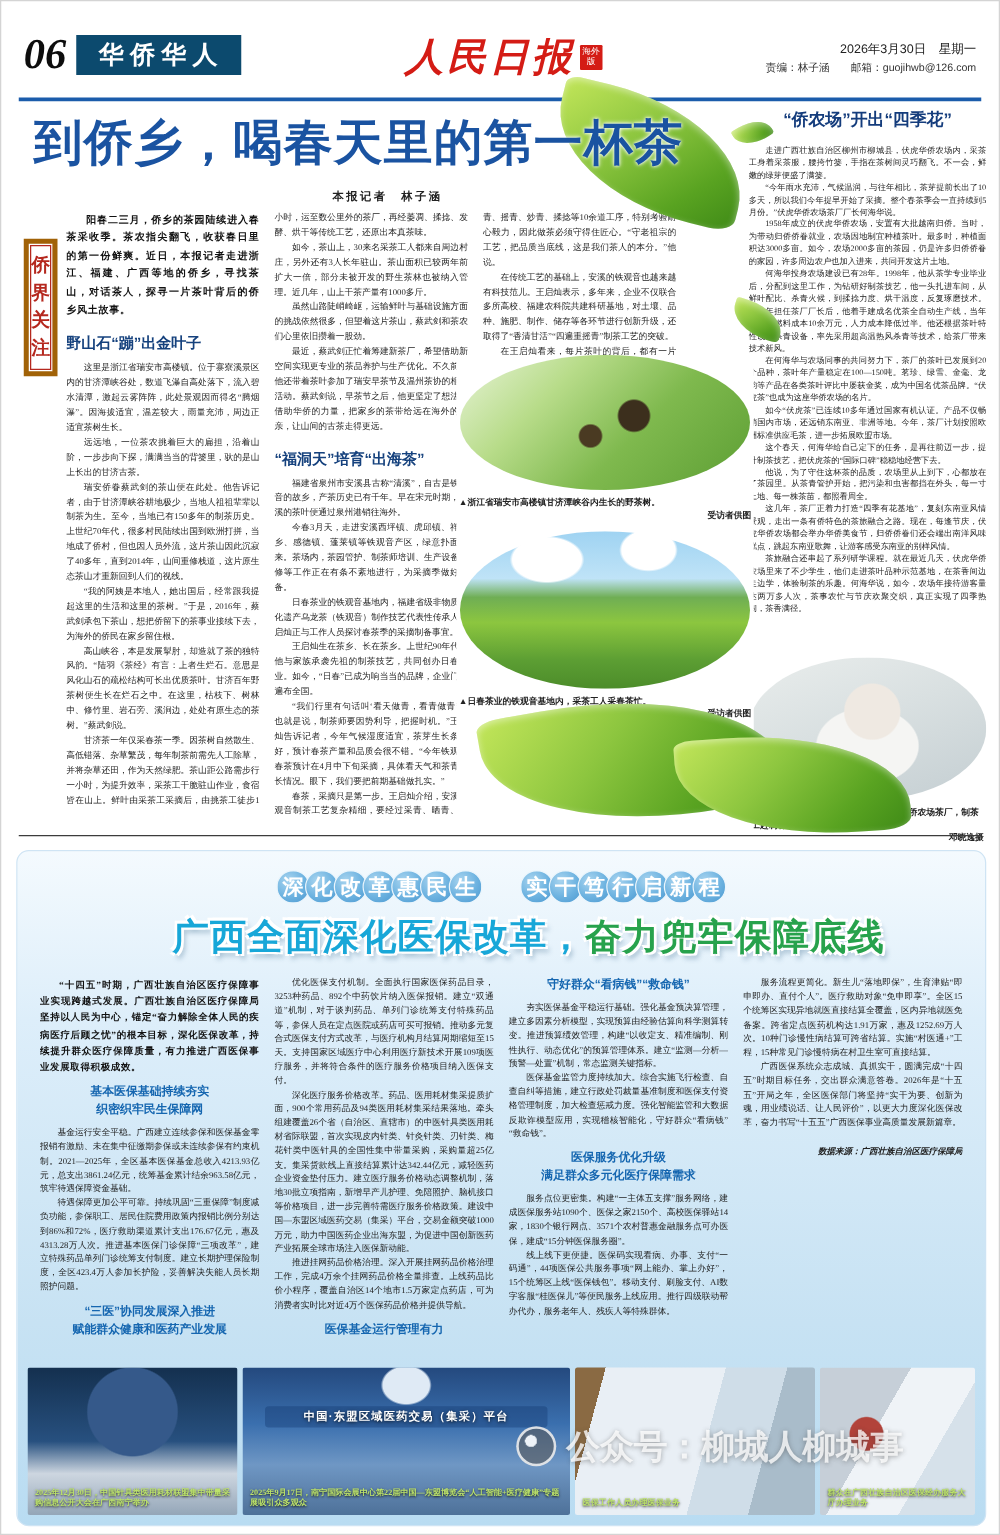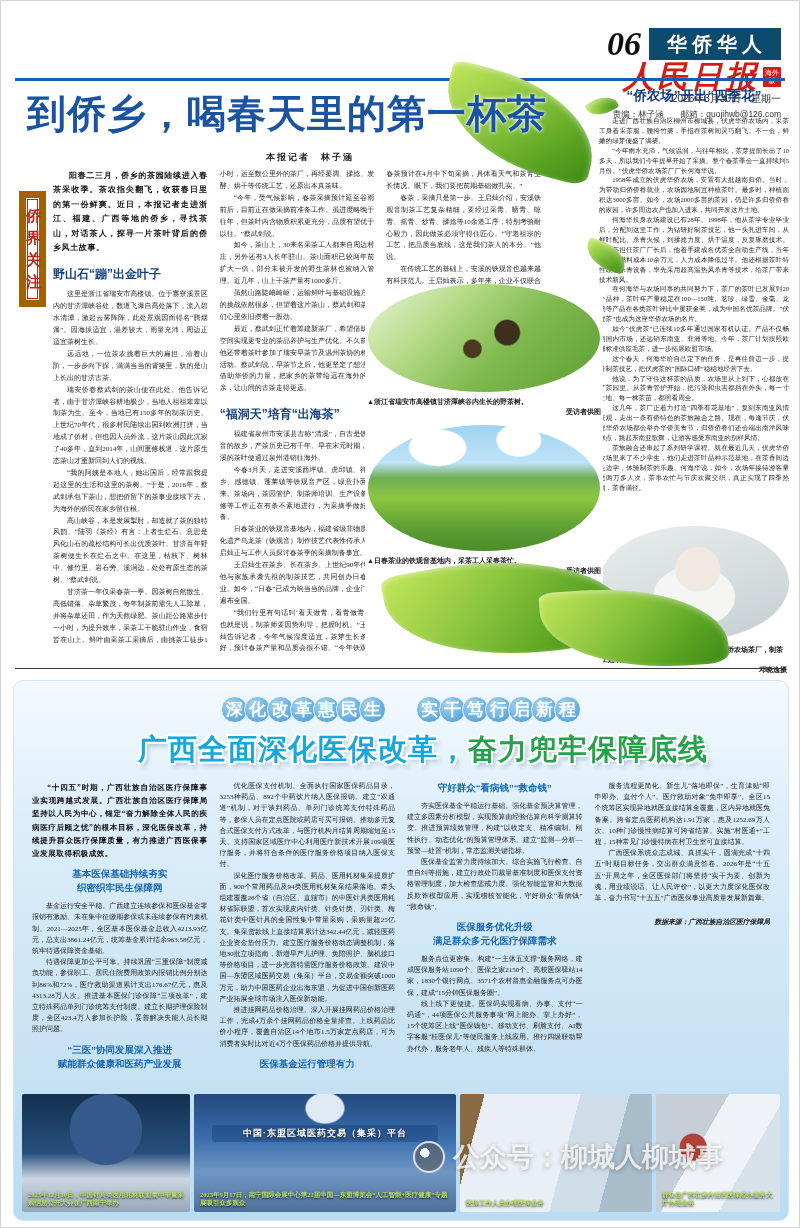--- a/index.html
+++ b/index.html
@@ -2,21 +2,21 @@
 <html lang="zh"><head>
 <meta charset="utf-8">
 <style>
   * { margin:0; padding:0; box-sizing:border-box; }
   body { background:#888; font-family:"Liberation Serif","DejaVu Serif",serif; }
   .page { position:relative; width:800px; height:1228px; margin:0 auto; background:#fff;
           border:1px solid #d4d4d4; overflow:hidden; color:#1c1c1c; }
 
   
   .hdr { position:absolute; top:26px; left:18px; right:18px; display:flex;
-         justify-content:space-between; align-items:flex-end;flex-direction:column; }
+         justify-content:space-between; align-items:flex-end; }
   .hdr-left { display:flex; align-items:center; gap:8px; }
   .pageno { font-size:34px; font-weight:900; font-style:italic; color:#0d0d0d;
             font-family:"Liberation Serif",serif; line-height:1; }
   .secbox { background:#0c4a6e; color:#fff; font-family:"Liberation Sans","DejaVu Sans",sans-serif;
             font-weight:900; font-size:20px; letter-spacing:5px; padding:4px 14px 4px 18px; line-height:1.2; }
   .masthead { display:flex; align-items:center; gap:4px; }
   .mast-title { color:#d41c15; font-size:31px; font-weight:900; font-style:italic;
                 letter-spacing:3px; font-family:"Liberation Serif",serif; line-height:1; }
   .mast-ed { width:18px; background:#d41c15; color:#fff; font-size:7px; line-height:8px;
              text-align:center; padding:2px 1px; font-family:"Liberation Sans",sans-serif;
@@ -33,21 +33,21 @@
               text-shadow:0 0 2px #fff, 0 0 4px #fff; }
   .leaf { background:linear-gradient(135deg,#c3e65a 0%,#8dc63f 40%,#59a321 75%,#3f8a17 100%);
           border-radius:8% 78% 12% 78%; box-shadow:inset 0 2px 6px rgba(255,255,255,.45); }
   .headline-leaf { position:absolute; right:-6px; top:-10px; width:158px; height:92px;
                    transform:rotate(14deg); z-index:1; }
   .byline { position:absolute; top:150px; left:26px; width:566px; text-align:center;
             font-size:9px; font-weight:bold; color:#222; letter-spacing:2px; }
 
   
   .side-label { position:absolute; left:18px; top:190px; width:27px; padding:7px 0;
-                border:7px solid #a16207; box-shadow:inset 0 0 0 1px #fff, inset 0 0 0 2px #b5281e;
+                border:4px solid #a16207; box-shadow:inset 0 0 0 1px #fff, inset 0 0 0 2px #b5281e;
                 color:#b5281e; font-weight:900; font-size:15px; line-height:22px; text-align:center;
                 font-family:"Liberation Sans",sans-serif; }
 
   
   .flow { position:absolute; left:52px; top:168px; width:488px; height:494px;
           column-count:3; column-gap:12px; column-fill:auto; overflow:hidden;
           font-size:7px; line-height:11.9px; text-align:justify; color:#1e1e1e; }
   .intro { font-size:8px; line-height:14.4px; font-weight:bold; color:#111;
            text-indent:2em; letter-spacing:.6px; margin-bottom:12px; }
   .subhead { font-family:"Liberation Sans","DejaVu Sans",sans-serif; font-size:12px;
@@ -177,21 +177,20 @@
     <p class="intro">阳春二三月，侨乡的茶园陆续进入春茶采收季。茶农指尖翻飞，收获春日里的第一份鲜爽。近日，本报记者走进浙江、福建、广西等地的侨乡，寻找茶山，对话茶人，探寻一片茶叶背后的侨乡风土故事。</p>
     <section>
       <h2 class="subhead">野山石“蹦”出金叶子</h2>
       <div>
           <p class="para">这里是浙江省瑞安市高楼镇。位于寨寮溪景区内的甘济潭峡谷处，数道飞瀑自高处落下，流入碧水清潭，激起云雾阵阵，此处景观因而得名“腾烟瀑”。因海拔适宜，温差较大，雨量充沛，周边正适宜茶树生长。</p>
           <p class="para">远远地，一位茶农挑着巨大的扁担，沿着山阶，一步步向下探，满满当当的背篓里，驮的是山上长出的甘济古茶。</p>
           <p class="para">瑞安侨眷蔡武剑的茶山便在此处。他告诉记者，由于甘济潭峡谷耕地极少，当地人祖祖辈辈以制茶为生。至今，当地已有150多年的制茶历史。上世纪70年代，很多村民陆续出国到欧洲打拼，当地成了侨村，但也因人员外流，这片茶山因此沉寂了40多年，直到2014年，山间重修栈道，这片原生态茶山才重新回到人们的视线。</p>
           <p class="para">“我的阿姨是本地人，她出国后，经常跟我提起这里的生活和这里的茶树。”于是，2016年，蔡武剑承包下茶山，想把侨留下的茶事业接续下去，为海外的侨民在家乡留住根。</p>
           <p class="para">高山峡谷，本是发展掣肘，却造就了茶的独特风韵。“陆羽《茶经》有言：上者生烂石。意思是风化山石的疏松结构可长出优质茶叶。甘济百年野茶树便生长在烂石之中。在这里，枯枝下、树林中、修竹里、岩石旁、溪涧边，处处有原生态的茶树。”蔡武剑说。</p>
           <p class="para">甘济茶一年仅采春茶一季。因茶树自然散生、高低错落、杂草繁茂，每年制茶前需先人工除草，并将杂草还田，作为天然绿肥。茶山距公路需步行一小时，为提升效率，采茶工干脆驻山作业，食宿皆在山上。鲜叶由采茶工采摘后，由挑茶工徒步1小时，运至数公里外的茶厂，再经萎凋、揉捻、发酵、烘干等传统工艺，还原出本真茶味。</p>
-          <p class="para">“今年，受气候影响，春茶采摘预计延至谷雨前后，目前正在做采摘前准备工作。虽进度略晚于往年，但茶叶内含物质积累更充分，品质有望优于以往。”蔡武剑说。</p>
           <p class="para">如今，茶山上，30来名采茶工人都来自周边村庄，另外还有3人长年驻山。茶山面积已较两年前扩大一倍，部分未被开发的野生茶林也被纳入管理。近几年，山上干茶产量有1000多斤。</p>
           <p class="para">虽然山路陡峭崎岖，运输鲜叶与基础设施方面的挑战依然很多，但望着这片茶山，蔡武剑和茶农们心里依旧攒着一股劲。</p>
           <p class="para">最近，蔡武剑正忙着筹建新茶厂，希望借助新空间实现更专业的茶品养护与生产优化。不久前，他还带着茶叶参加了瑞安早茶节及温州茶协的相关活动。蔡武剑说，早茶节之后，他更坚定了想法，借助华侨的力量，把家乡的茶带给远在海外的乡亲，让山间的古茶走得更远。</p>
         </div>
     </section>
     <section>
       <h2 class="subhead">“福洞天”培育“出海茶”</h2>
       <div>
           <p class="para">福建省泉州市安溪县古称“清溪”，自古是铁观音的故乡，产茶历史已有千年。早在宋元时期，安溪的茶叶便通过泉州港销往海外。</p>
           <p class="para">今春3月天，走进安溪西坪镇、虎邱镇、祥华乡、感德镇、蓬莱镇等铁观音产区，绿意扑面而来。茶场内，茶园管护、制茶师培训、生产设备检修等工作正在有条不紊地进行，为采摘季做好准备。</p>

